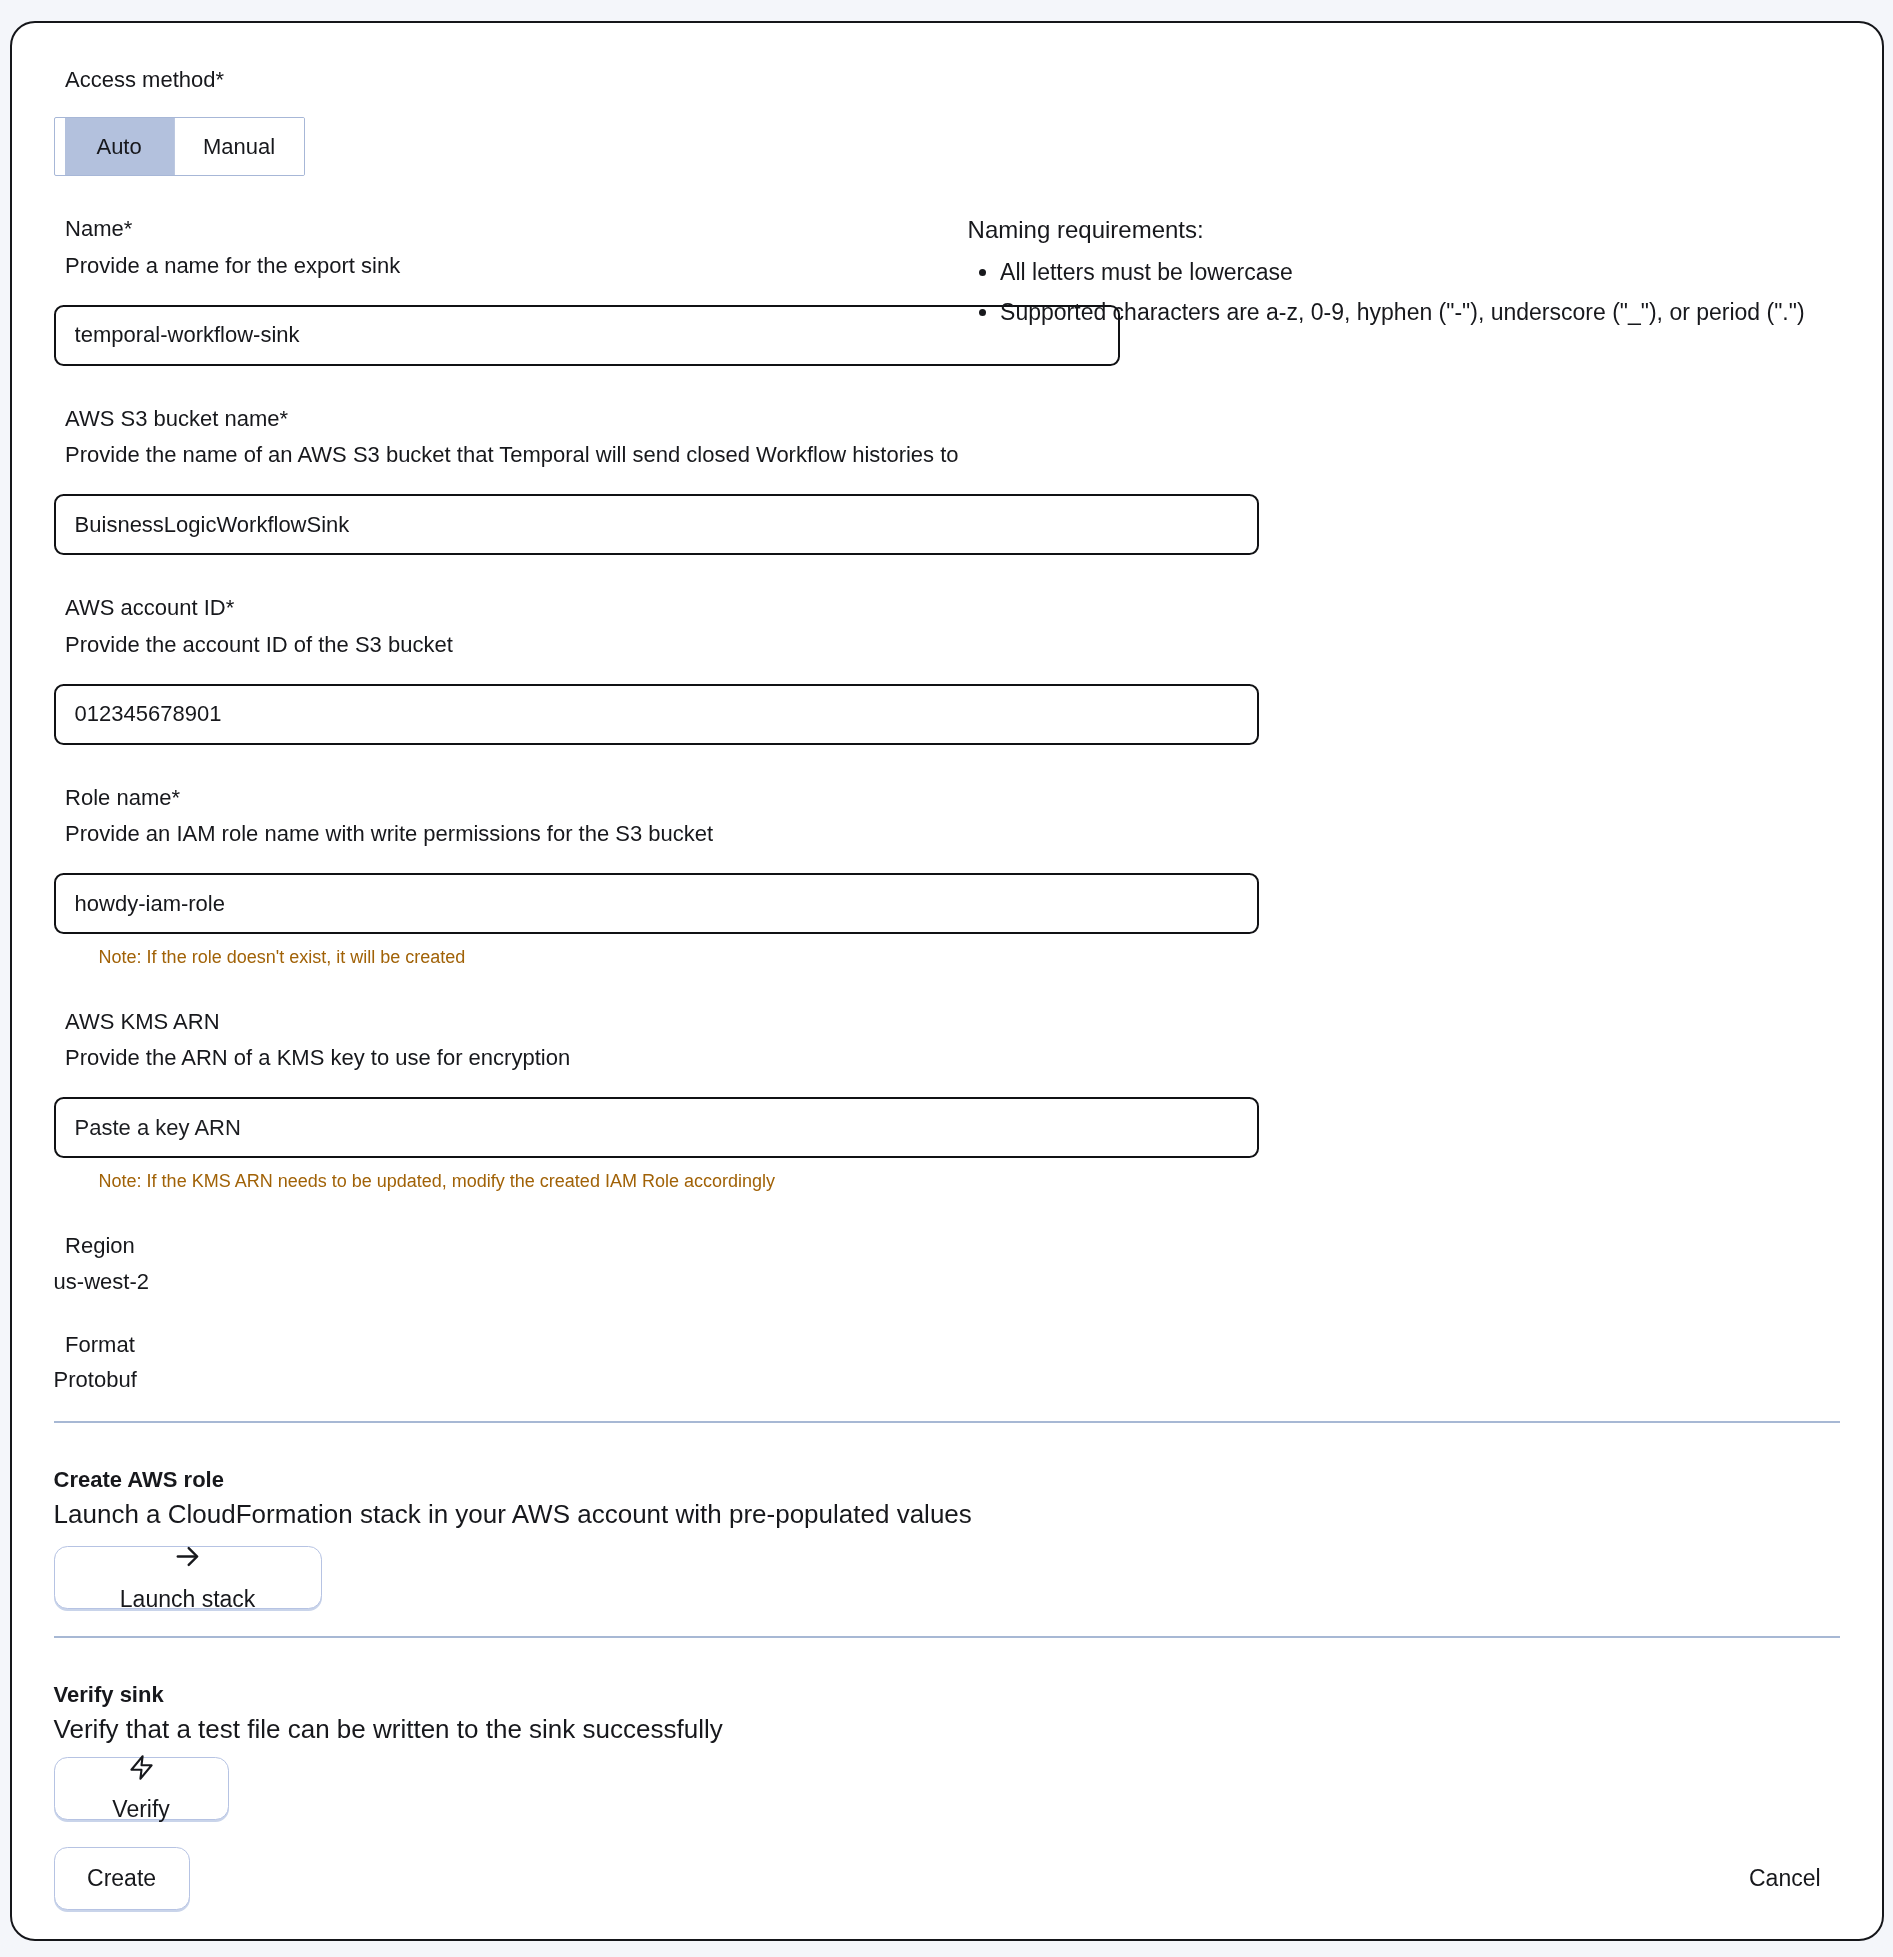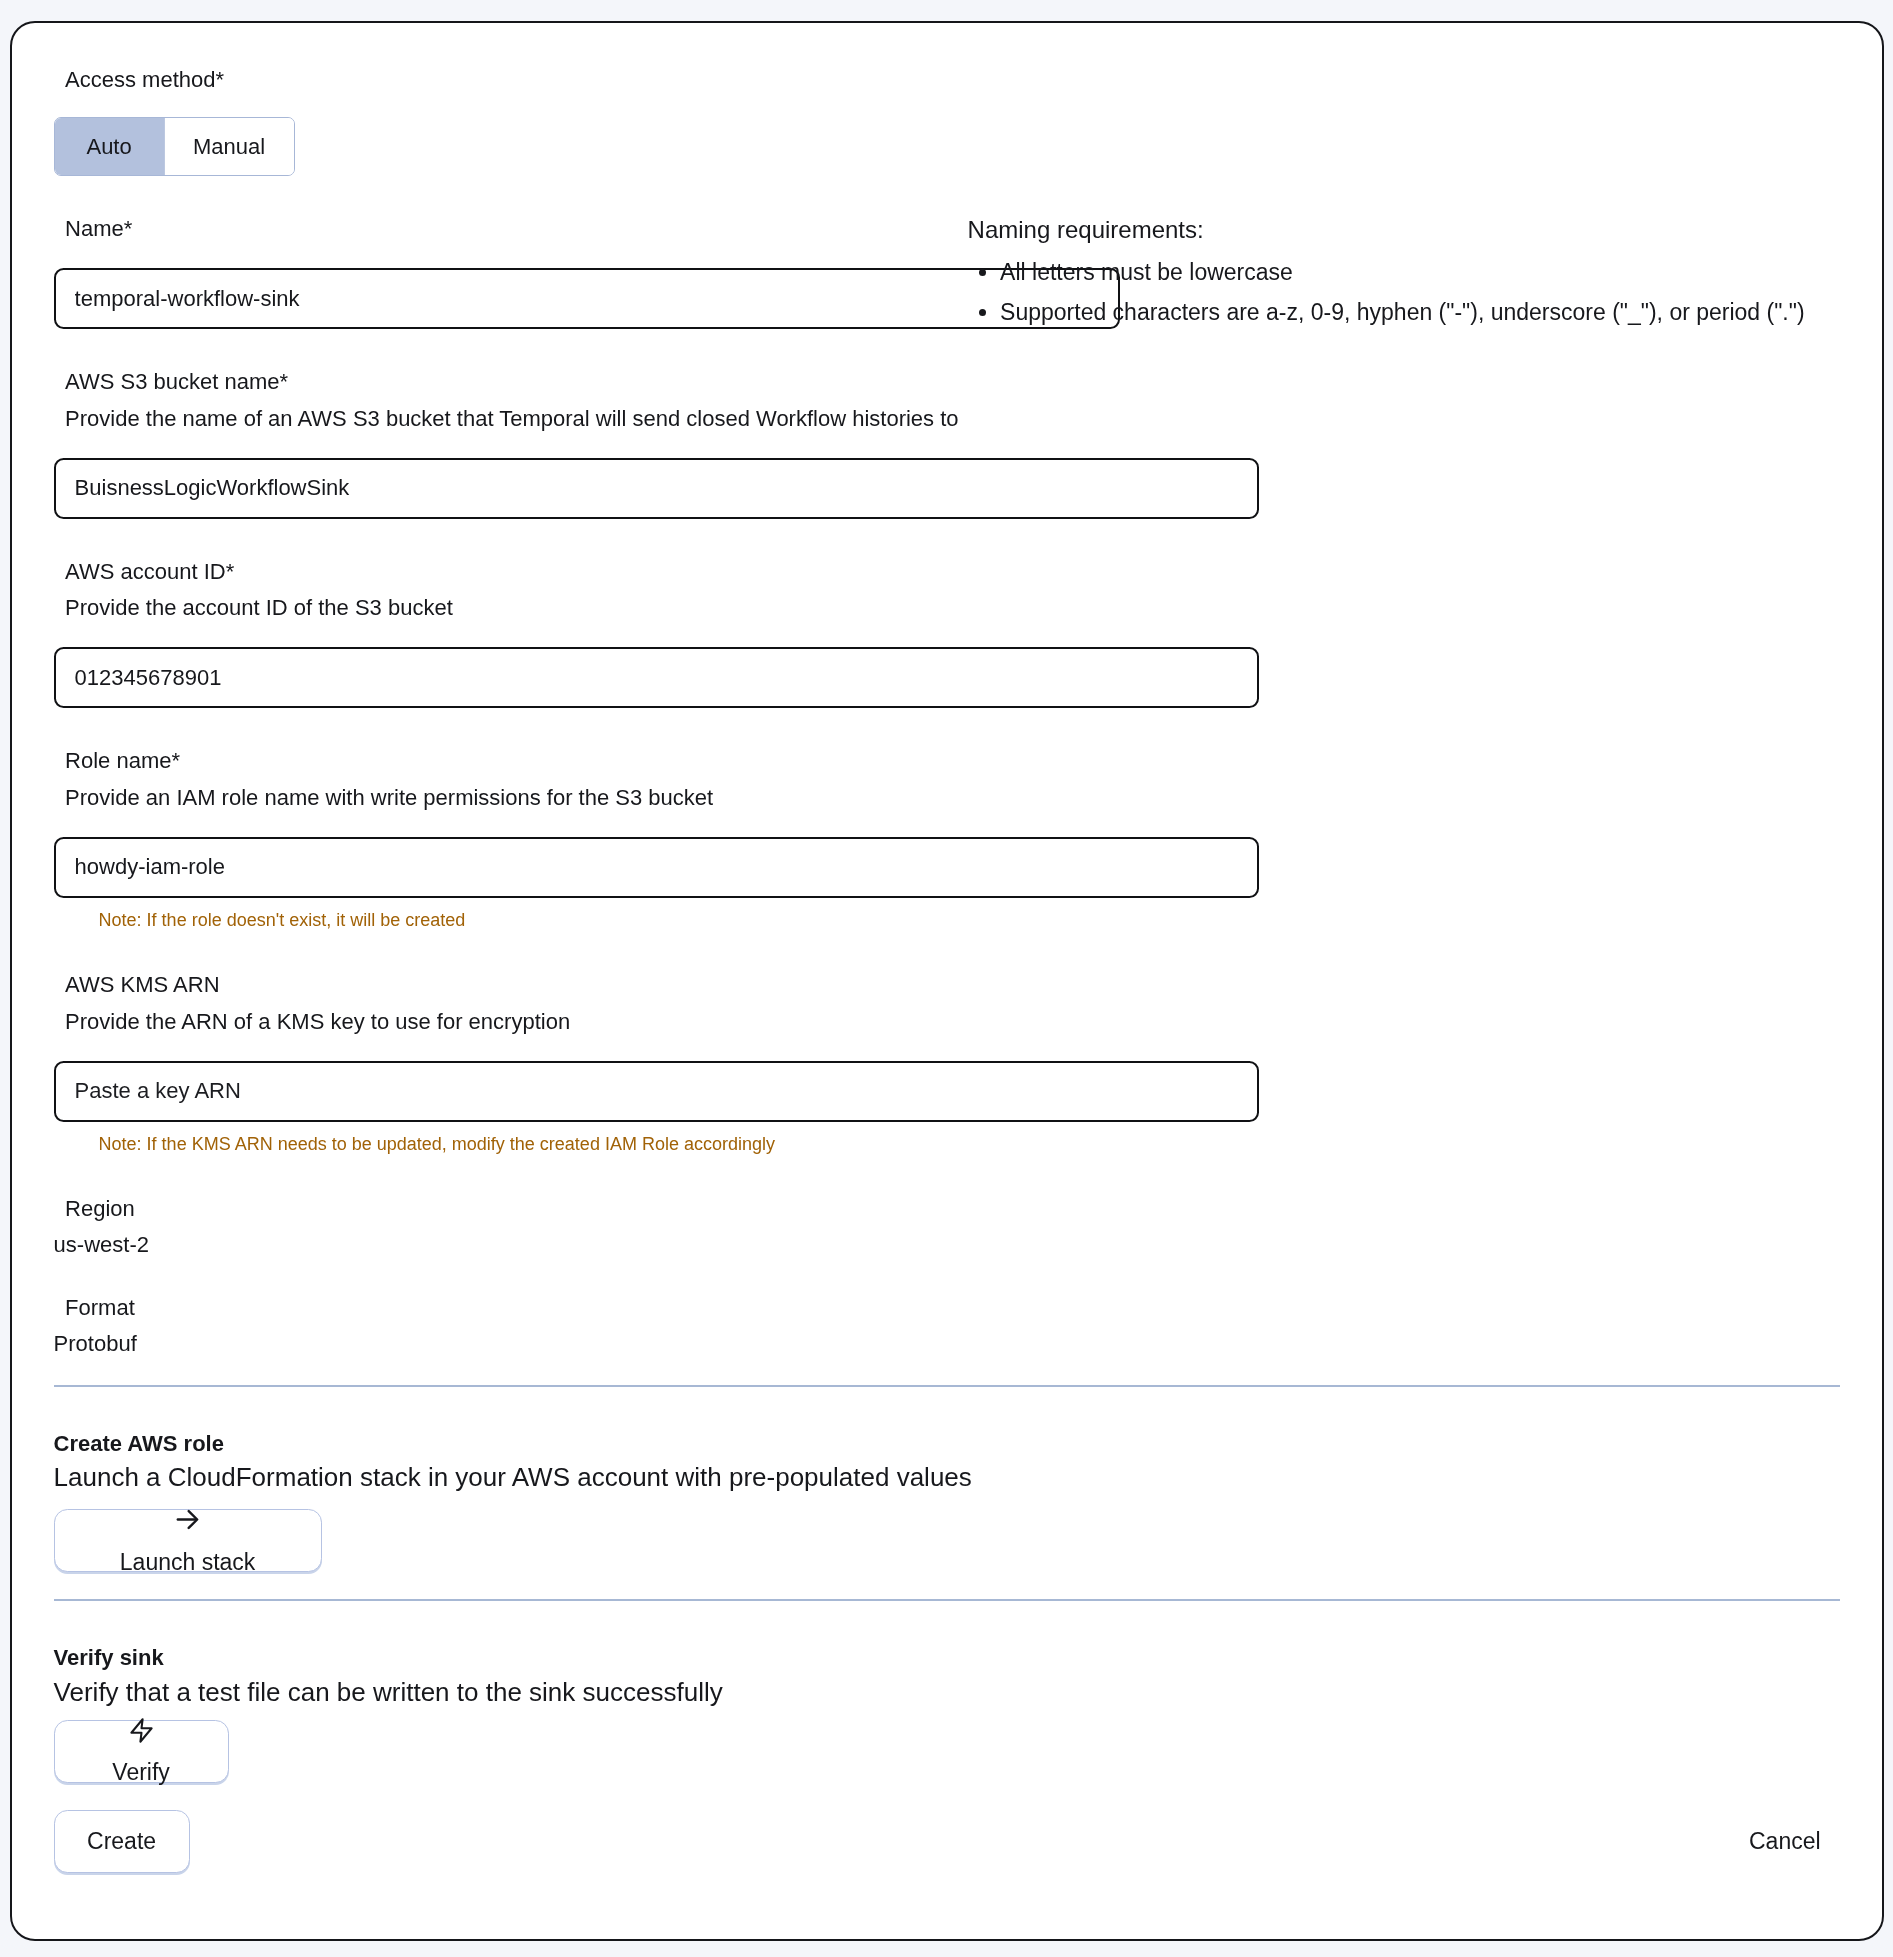--- a/index.html
+++ b/index.html
@@ -48,24 +48,25 @@
     margin-left: 45px;
   }
   .gap-40 { margin-top: 38px; }
   .gap-36 { margin-top: 34px; }
 
   
   .seg-label { margin-bottom: 23px; }
   .segmented {
     display: inline-flex;
     border: 1.9px solid #a7b7d7;
-    border-radius: 7px;
+    border-radius: 2px;
     overflow: hidden;
     height: 59px;
     background: #fff;
+    padding-left: 10px;
   }
   .segment {
     height: 100%;
     display: flex; align-items: center; justify-content: center;
     font-size: 22px;
     font-family: "Liberation Sans", sans-serif;
     background: #fff;
     border: none;
     cursor: pointer;
     color: #17181c;
@@ -138,20 +139,21 @@
   <div class="field-label seg-label">Access method*</div>
   <div class="segmented">
     <button class="segment first selected">Auto</button>
     <button class="segment second">Manual</button>
   </div>
 
   
   <div class="name-row">
     <div class="name-col">
       <div class="field-label">Name*</div>
+      <div class="field-desc">Provide a name for the export sink</div>
       <input type="text" class="text-input narrow" value="temporal-workflow-sink" style="">
     </div>
     <div class="req-col">
       <div class="req-title">Naming requirements:</div>
       <ul class="req-list">
         <li>All letters must be lowercase</li>
         <li>Supported characters are a-z, 0-9, hyphen ("-"), underscore ("_"), or period (".")</li>
       </ul>
     </div>
   </div>

